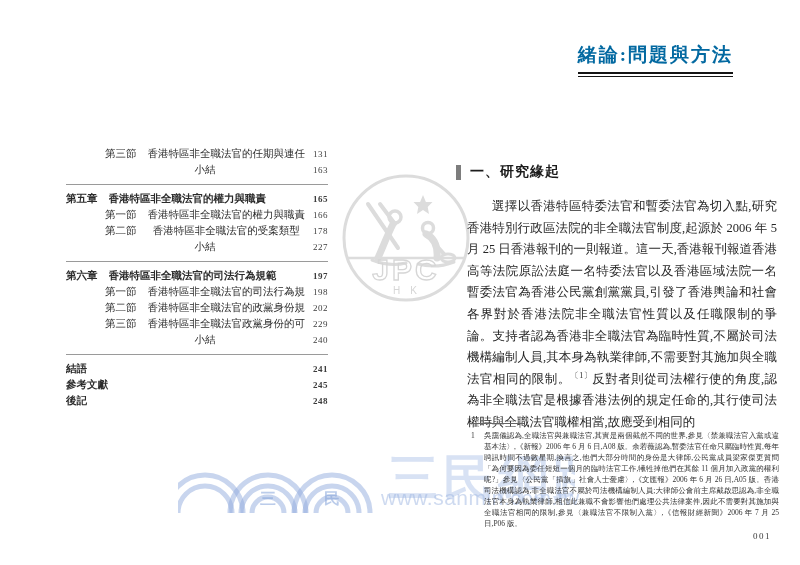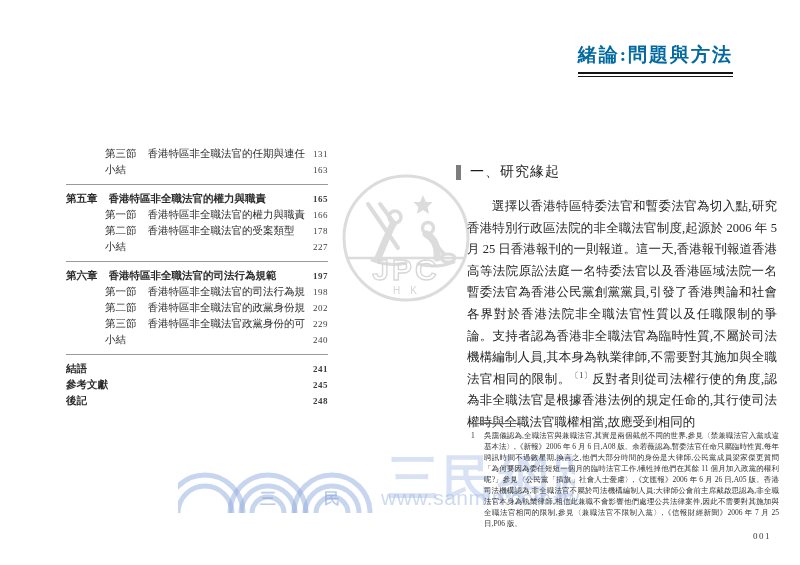--- a/index.html
+++ b/index.html
@@ -26,34 +26,34 @@
 
   
   #left-toc { position:absolute; left:66px; top:146px; width:262px; z-index:1; }
   .trow { display:flex; align-items:baseline; height:16px; line-height:16px;
           font-size:10.5px; color:#2b2b2b; white-space:nowrap; }
   .trow .tnum { margin-right:11px; }
   .trow .ttitle { flex:1; overflow:hidden; }
   .trow .tpage { margin-left:8px; font-size:9px; color:#3c3c3c;
                  letter-spacing:0.5px; }
   .trow.chapter { font-weight:bold;justify-content:center; }
-  .trow.section, .trow.sub { padding-left:39px; }
+  .trow.section, .trow.sub { padding-left:39px;text-align:center; }
   .trow.end { font-weight:bold; }
   .tdivider { height:1px; background:#9a9a9a; margin:6px 0; }
 
   
   #rp-header { position:absolute; top:42px; right:67px; z-index:1; text-align:right; }
   #rp-header .htext { font-size:19px; font-weight:bold; letter-spacing:2px; color:#0369a1; }
   #rp-header .rule1 { height:2px; background:#141414; margin-top:4px; }
   #rp-header .rule2 { height:1px; background:#141414; margin-top:2px; }
 
   #rp-heading { position:absolute; left:456px; top:163px; display:flex;
                 align-items:center; z-index:1; }
   #rp-heading .hbar { width:5px; height:15px; background:#7d7d7d; margin-right:9px; }
-  #rp-heading .htitle { font-size:14px; font-weight:normal; letter-spacing:1px; color:#1c1c1c; }
+  #rp-heading .htitle { font-size:14px; font-weight:bold; letter-spacing:1px; color:#1c1c1c; }
 
   #rp-body { position:absolute; left:467px; top:196px; width:310px; z-index:1;
              font-size:12.5px; line-height:21.6px; text-align:justify; color:#262626; }
   #rp-body p { text-indent:2em; }
   .fnref { font-size:8px; vertical-align:super; line-height:0; }
 
   #fn-rule { position:absolute; left:469px; top:423px; width:55px; height:1px;
              background:#666; z-index:1; }
   #footnote { position:absolute; left:470px; top:430px; width:309px; z-index:1;
               font-size:7.5px; line-height:11px; text-align:justify; color:#333;

